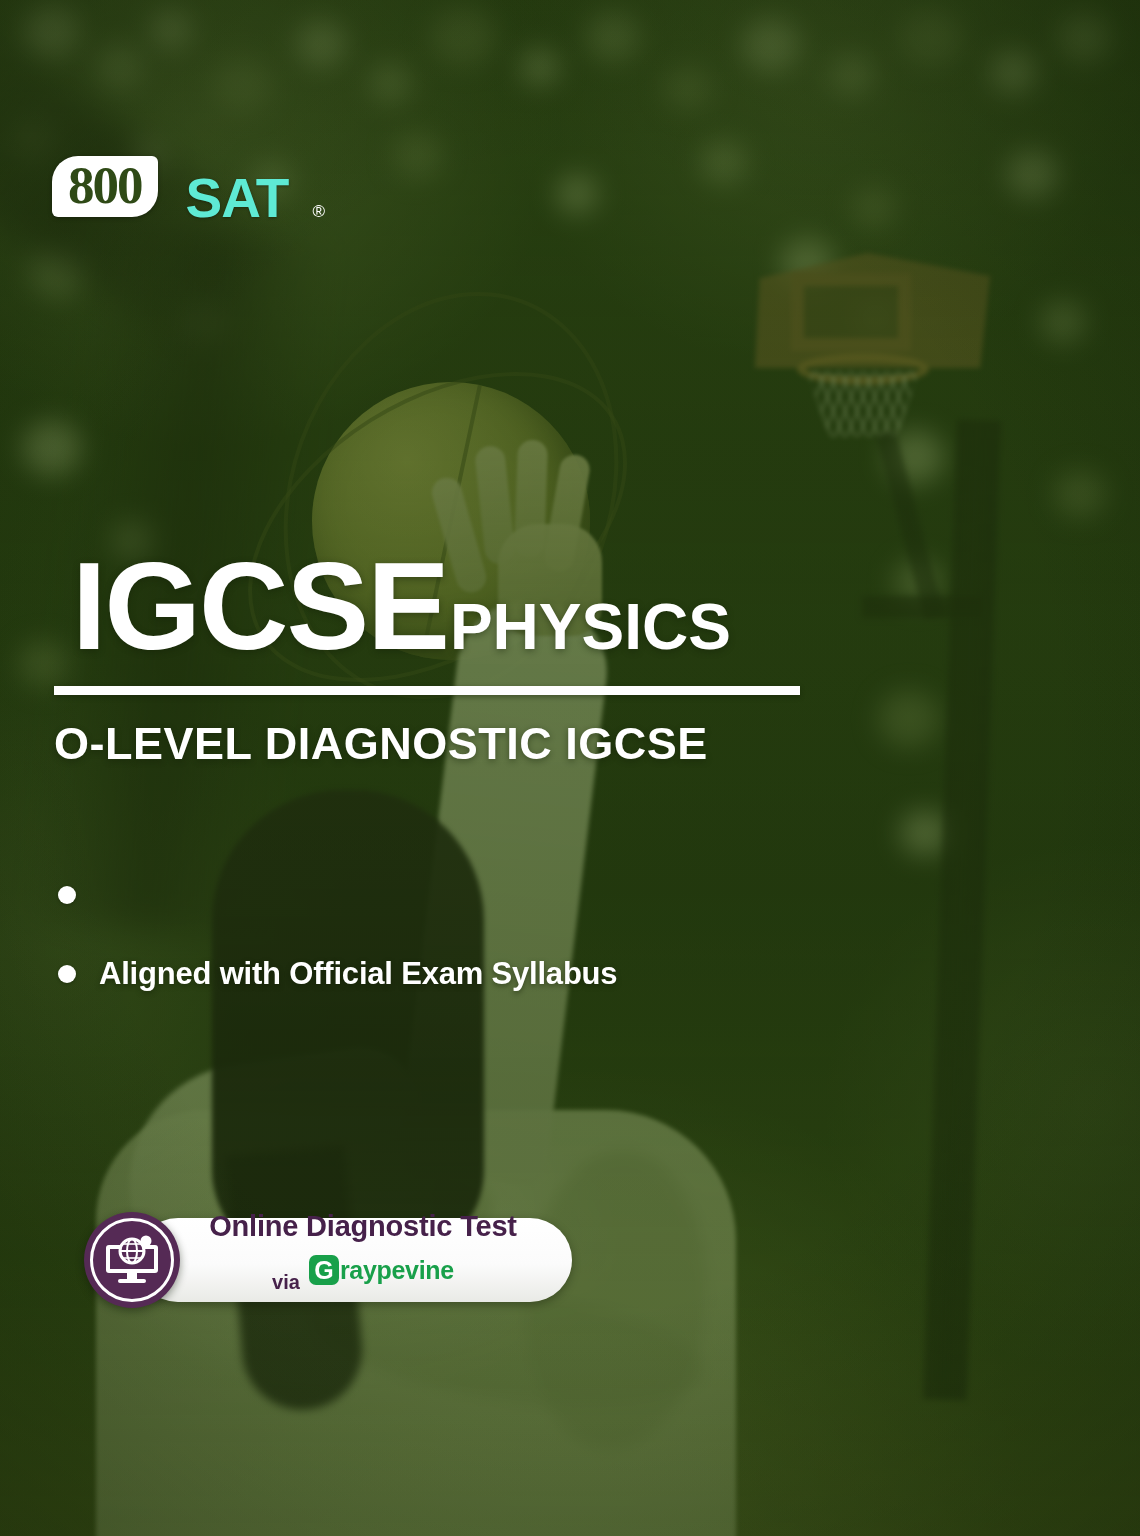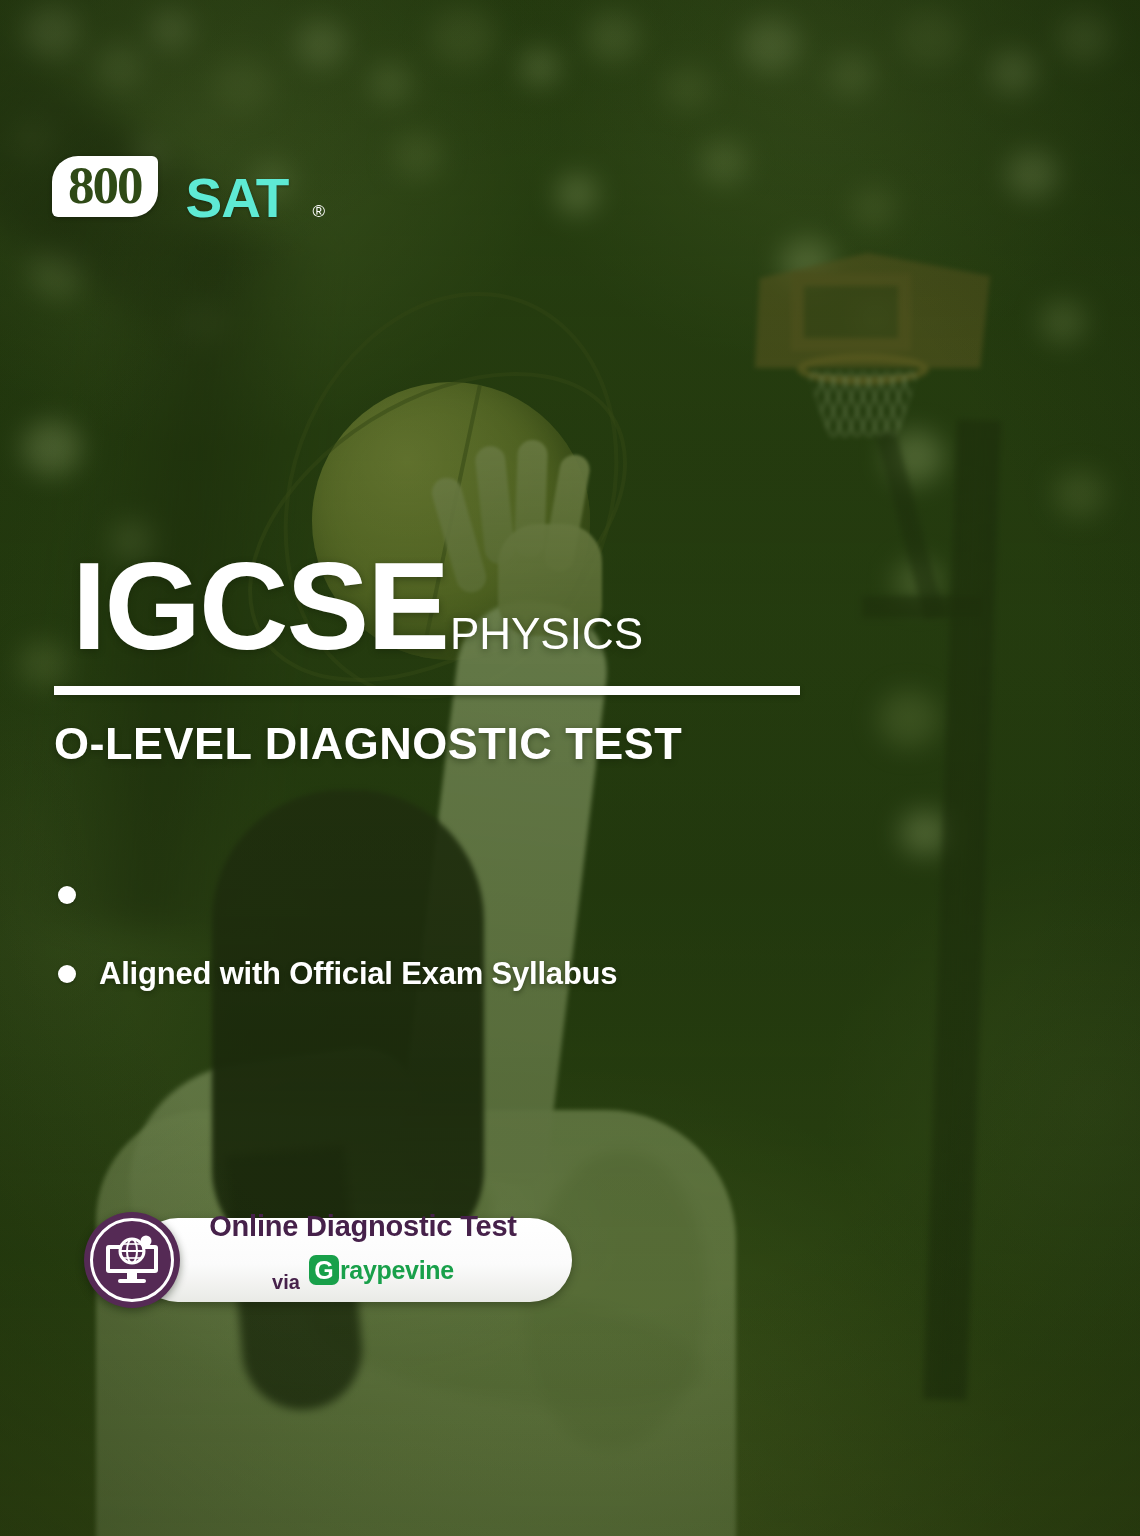--- a/index.html
+++ b/index.html
@@ -281,22 +281,22 @@
   }
   .t-main {
     font-size:124px;
     font-weight:700;
     color:#ffffff;
     letter-spacing:-2px;
     line-height:.94;
     text-shadow:0 2px 7px rgba(18,30,6,.45);
   }
   .t-sub {
-    font-size:44px;
-    font-weight:400;
+    font-size:64px;
+    font-weight:700;
     color:#ffffff;
     letter-spacing:0px;
     line-height:1;
     margin-left:2px;
     text-shadow:0 2px 7px rgba(18,30,6,.45);
   }
 
   .rule {
     position:absolute;
     left:54px; top:686px;
@@ -523,21 +523,21 @@
       <span class="logo-reg">®</span>
     </div>
 
     <div class="headline">
       <span class="t-main">IGCSE</span>
       <span class="t-sub">PHYSICS</span>
     </div>
 
     <div class="rule"></div>
 
-    <div class="t-tag">O-LEVEL DIAGNOSTIC TEST</div>
+    <div class="t-tag">O-LEVEL DIAGNOSTIC IGCSE</div>
 
     <div class="bullets">
       <div class="bullet">
         <span class="dot"></span>
       </div>
       <div class="bullet">
         <span class="dot"></span>
         <span class="bullet-text">Aligned with Official Exam Syllabus</span>
       </div>
     </div>

